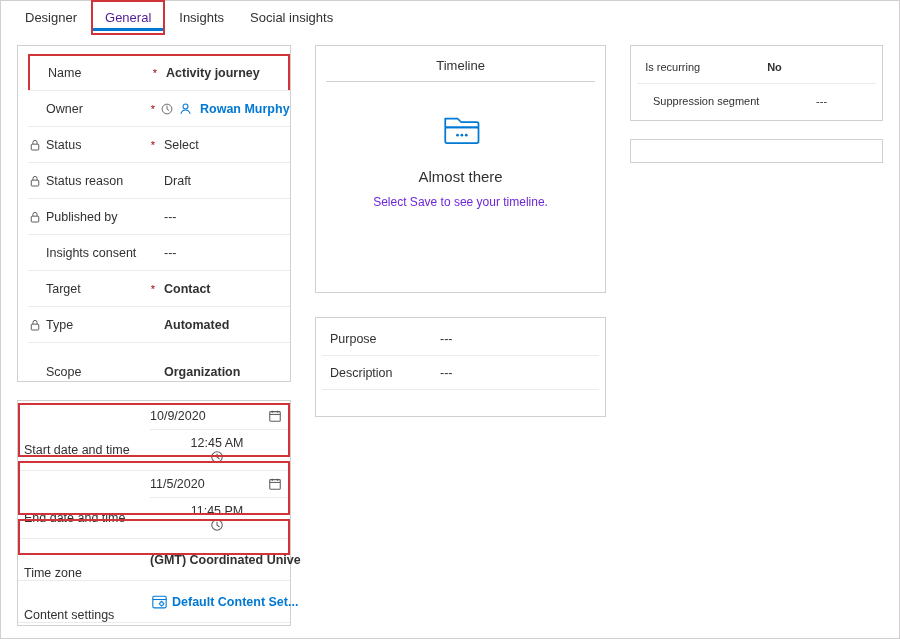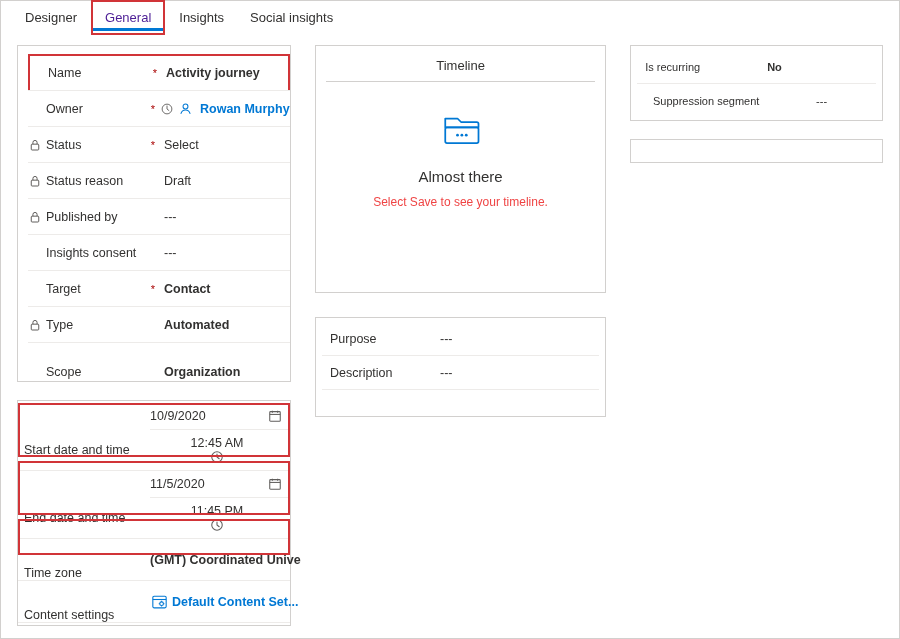--- a/index.html
+++ b/index.html
@@ -145,21 +145,21 @@
     text-align: center;
     min-height: 248px;
   }
   .timeline-body {
     padding-top: 22px;
   }
   .folder-icon {
     width: 42px; height: 42px; margin: 0 auto 18px auto; display: block;
   }
   .almost { font-size: 15px; font-weight: 400; margin-bottom: 10px; }
-  .almost-sub { font-size: 12px; color: #ef4444; }
+  .almost-sub { font-size: 12px; color: #6d28d9; }
   .meta-card {
     border: 1px solid #d2d0ce;
     padding: 4px 6px;
     margin-top: 24px;
     min-height: 100px;
   }
   .meta-row {
     display: flex;
     align-items: center;
     min-height: 34px;

